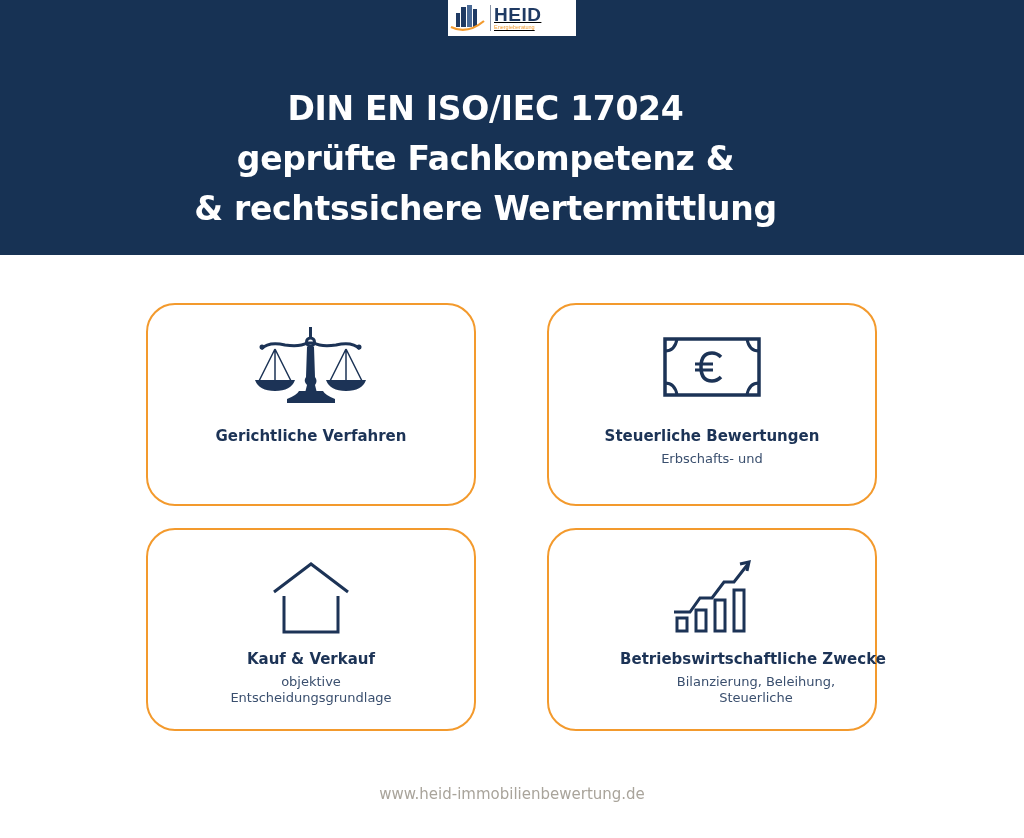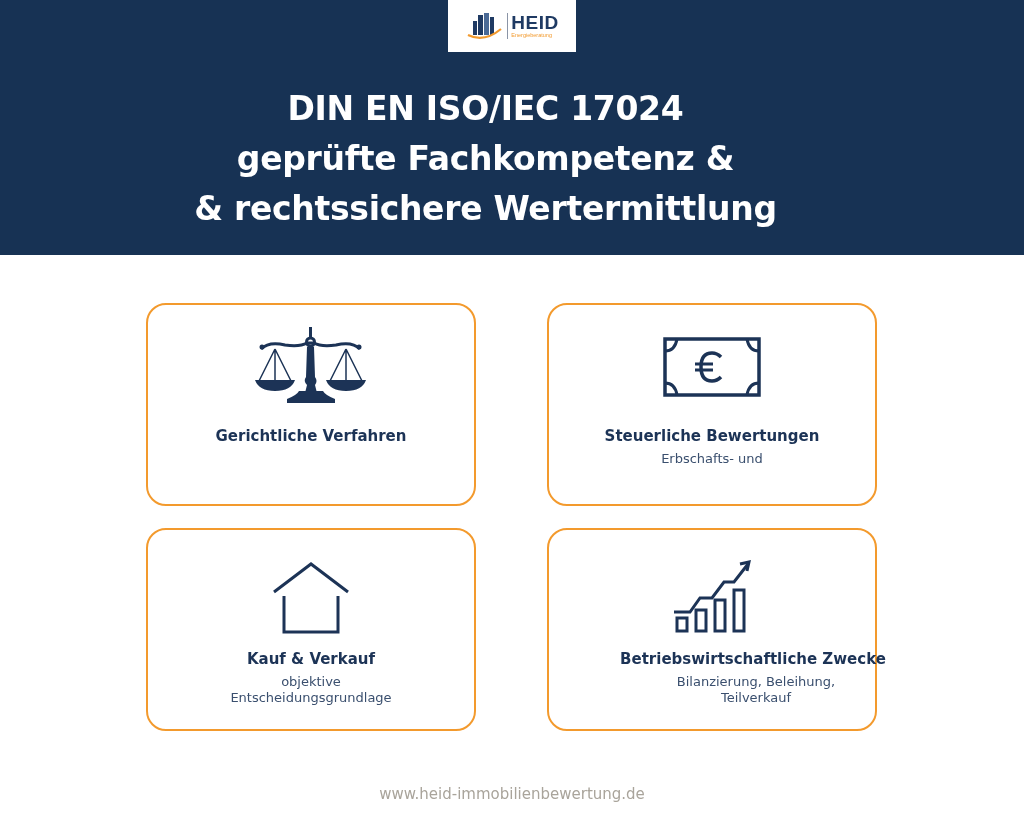--- a/index.html
+++ b/index.html
@@ -1,27 +1,27 @@
 <!DOCTYPE html>
 <html><head>
 <meta charset="utf-8">
 <style>
   html, body { margin:0; padding:0; }
   body { width:1024px; height:838px; background:#ffffff; position:relative; overflow:hidden;
          font-family:"DejaVu Sans", sans-serif; }
   .header { position:absolute; left:0; top:0; width:1024px; height:255px; background:#173254; }
-  .logo { position:absolute; left:448px; top:0; width:128px; height:52px; background:#ffffff;
-          display:flex; align-items:center; justify-content:center; gap:4px; }
+  .logo { position:absolute; left:448px; top:0; width:128px; height:36px; background:#ffffff;
+          display:flex; align-items:center; gap:4px;text-decoration:underline; }
   .logo-text { display:flex; flex-direction:column; border-left:1px solid #8a94a6; padding-left:3px; }
   .logo-name { font-family:"Liberation Sans", sans-serif; font-weight:bold; font-size:19px; color:#1f3a63; line-height:19px; letter-spacing:0.5px; }
   .logo-sub { font-family:"Liberation Sans", sans-serif; font-size:5.5px; color:#f29a2e; line-height:7px; }
   .title { position:absolute; left:0; top:84px; width:971px; text-align:center; color:#ffffff;
            font-family:"DejaVu Sans", sans-serif; font-weight:bold; font-size:33px; line-height:50px; letter-spacing:-0.3px; }
   .title div { white-space:nowrap; }
-  .card { position:absolute; width:330px; height:203px; border:2px solid #f39a2d; border-radius:20px;
+  .card { position:absolute; width:330px; height:203px; border:2px solid #f39a2d; border-radius:29px;
           box-sizing:border-box; background:#fff; }
   .card .icon { position:absolute; left:0; width:100%; display:flex; justify-content:center; }
   .card .ctitle { position:absolute; left:0; width:100%; text-align:center; top:122px;
                   font-family:"DejaVu Sans", sans-serif; font-weight:bold; font-size:15px; color:#1c3356; }
   .card .csub { position:absolute; left:0; width:100%; text-align:center; top:146px;
                 font-family:"DejaVu Sans", sans-serif; font-size:13px; line-height:16px; color:#3a4f6e; }
   .footer { position:absolute; left:0; top:785px; width:1024px; text-align:center;
             font-family:"DejaVu Sans", sans-serif; font-size:15px; color:#a9a49b; }
 </style>
 </head>
@@ -103,17 +103,17 @@
       <path d="M68 4 L77 2 L75 11" stroke="#1c3356" stroke-width="3" fill="none"></path>
       <rect x="5" y="58" width="10" height="13" fill="none" stroke="#1c3356" stroke-width="3"></rect>
       <rect x="24" y="50" width="10" height="21" fill="none" stroke="#1c3356" stroke-width="3"></rect>
       <rect x="43" y="40" width="10" height="31" fill="none" stroke="#1c3356" stroke-width="3"></rect>
       <rect x="62" y="30" width="10" height="41" fill="none" stroke="#1c3356" stroke-width="3"></rect>
     </svg>
   </div>
   <div class="ctitle" style="top:120px;padding-left:41px;">Betriebswirtschaftliche Zwecke</div>
   <div class="csub" style="top:144px;margin-left:44px;">
     <div>Bilanzierung, Beleihung,</div>
-    <div>Teilverkauf</div>
+    <div>Steuerliche</div>
   </div>
 </div>
 
 <div class="footer">www.heid-immobilienbewertung.de</div>
 
 </body></html>

